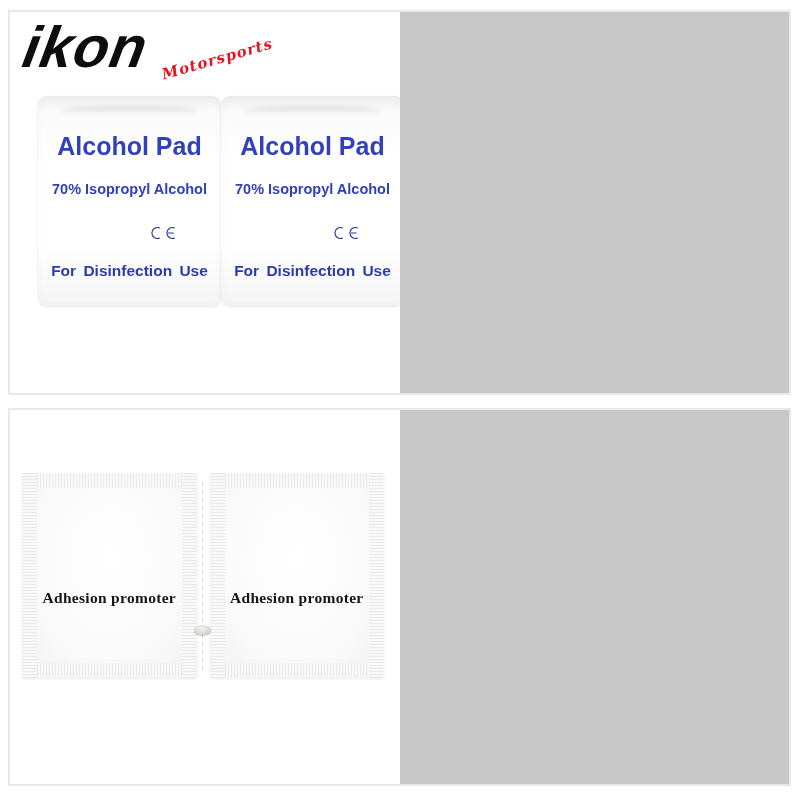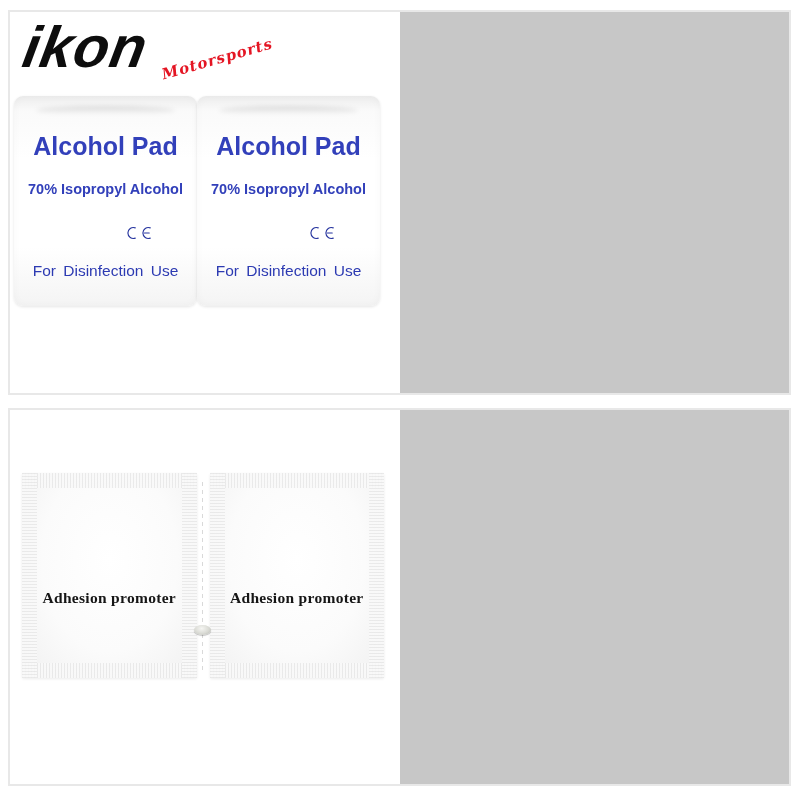--- a/index.html
+++ b/index.html
@@ -29,40 +29,40 @@
   }
   .brand-sub {
     position:absolute; left:136px; top:36px;
     font-family:"DejaVu Serif", serif; font-style:italic; font-weight:bold;
     font-size:15px; color:#e41523; transform:rotate(-16deg);
     letter-spacing:1px; white-space:nowrap;
   }
 
   
   .pads {
-    position:absolute; left:4px; top:84px; width:366px; height:210px;
+    position:absolute; left:28px; top:84px; width:366px; height:210px;
     display:flex; 
   }
   .pad-packet {
     flex:1; position:relative; border-radius:9px; text-align:center;
     background:linear-gradient(180deg,#ededed 0%,#fafafa 7%,#ffffff 30%,#ffffff 72%,#f4f4f4 100%);
     box-shadow:0 1px 3px rgba(0,0,0,0.10), inset 0 0 8px rgba(0,0,0,0.03);
     padding-top:36px;
   }
   .pad-packet::before {
     content:""; position:absolute; left:12%; right:12%; top:10px; height:9px;
     background:linear-gradient(180deg, rgba(0,0,0,0.12), rgba(0,0,0,0));
     border-radius:50%; filter:blur(2px);
   }
   .pad-title { font-size:25px; font-weight:bold; color:#3240ba; letter-spacing:0; }
   .pad-sub   { font-size:14.5px; font-weight:bold; color:#3240ba; margin-top:20px; }
   .ce { position:absolute; top:128px; left:110px; width:30px; height:18px; }
   .pad-footer {
     position:absolute; bottom:26px; left:0; right:0;
-    font-size:15.5px; font-weight:normal; color:#2c3ab2; word-spacing:3px;
+    font-size:15.5px; font-weight:bold; color:#2c3ab2; word-spacing:3px;
   }
 
   
   .usage-top { position:absolute; left:407px; top:114px; right:8px; }
   .usage-bottom { position:absolute; left:407px; top:71px; right:4px; }
   .usage-heading-top {
     font-size:18px; font-weight:600; color:#2730c4;
     letter-spacing:0.4px; margin-bottom:14px; white-space:pre;
   }
   .usage-heading-bottom {

